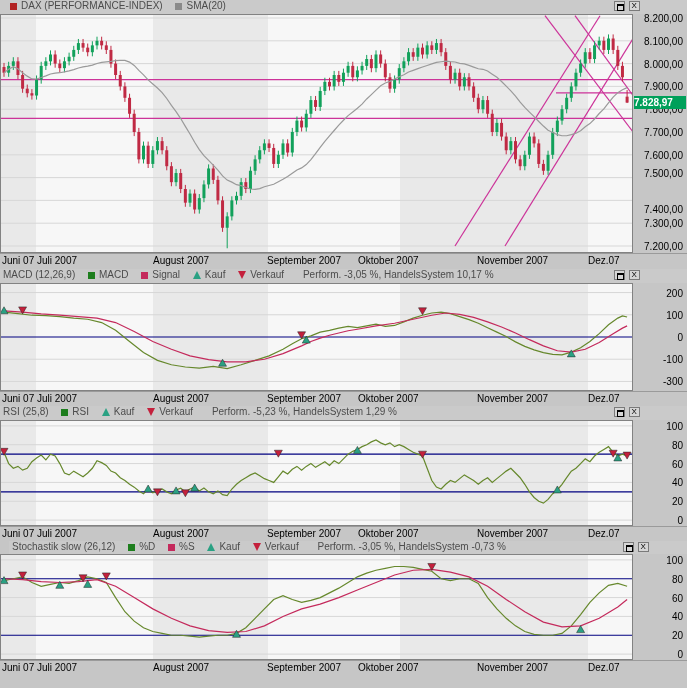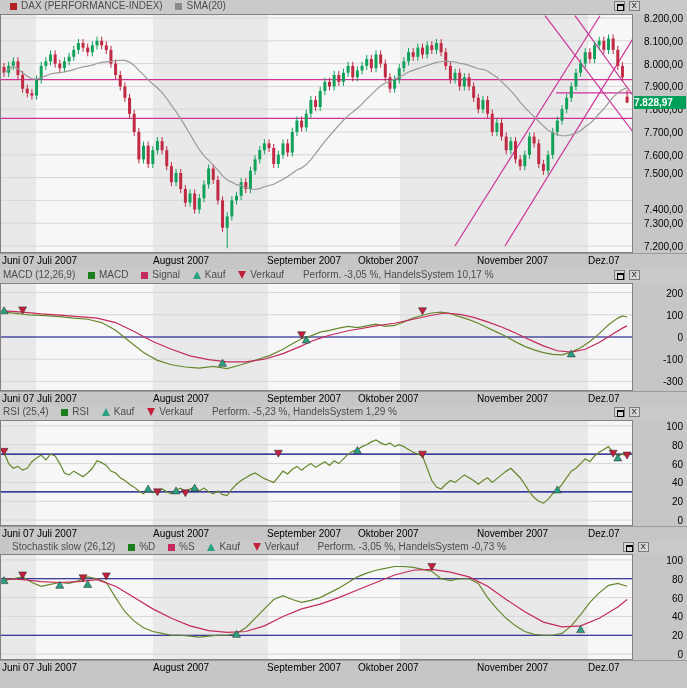--- a/index.html
+++ b/index.html
@@ -438,21 +438,21 @@
         <span style="left: 153px;">August 2007</span>
         <span style="left: 267px;">September 2007</span>
         <span style="left: 358px;">Oktober 2007</span>
         <span style="left: 477px;">November 2007</span>
         <span style="left: 588px;">Dez.07</span>
       </div>
   </section>
 
   <section class="panel">
     <div class="phead">
-      <span class="t">RSI (25,4)</span>
+      <span class="t">RSI (25,8)</span>
       <span class="leg"><i class="sq" style="background: rgb(30, 126, 30);"></i><span>RSI</span></span>
       <span class="leg"><i class="tri-up"></i><span>Kauf</span></span>
       <span class="leg"><i class="tri-dn"></i><span>Verkauf</span></span>
       <span class="perf">Perform. -5,23 %, HandelsSystem 1,29 %</span>
       <span class="winbtns">
         <span class="wbtn"><span class="mini"></span></span>
         <span class="wbtn"><span>X</span></span>
       </span>
     </div>
     <div class="prow">

